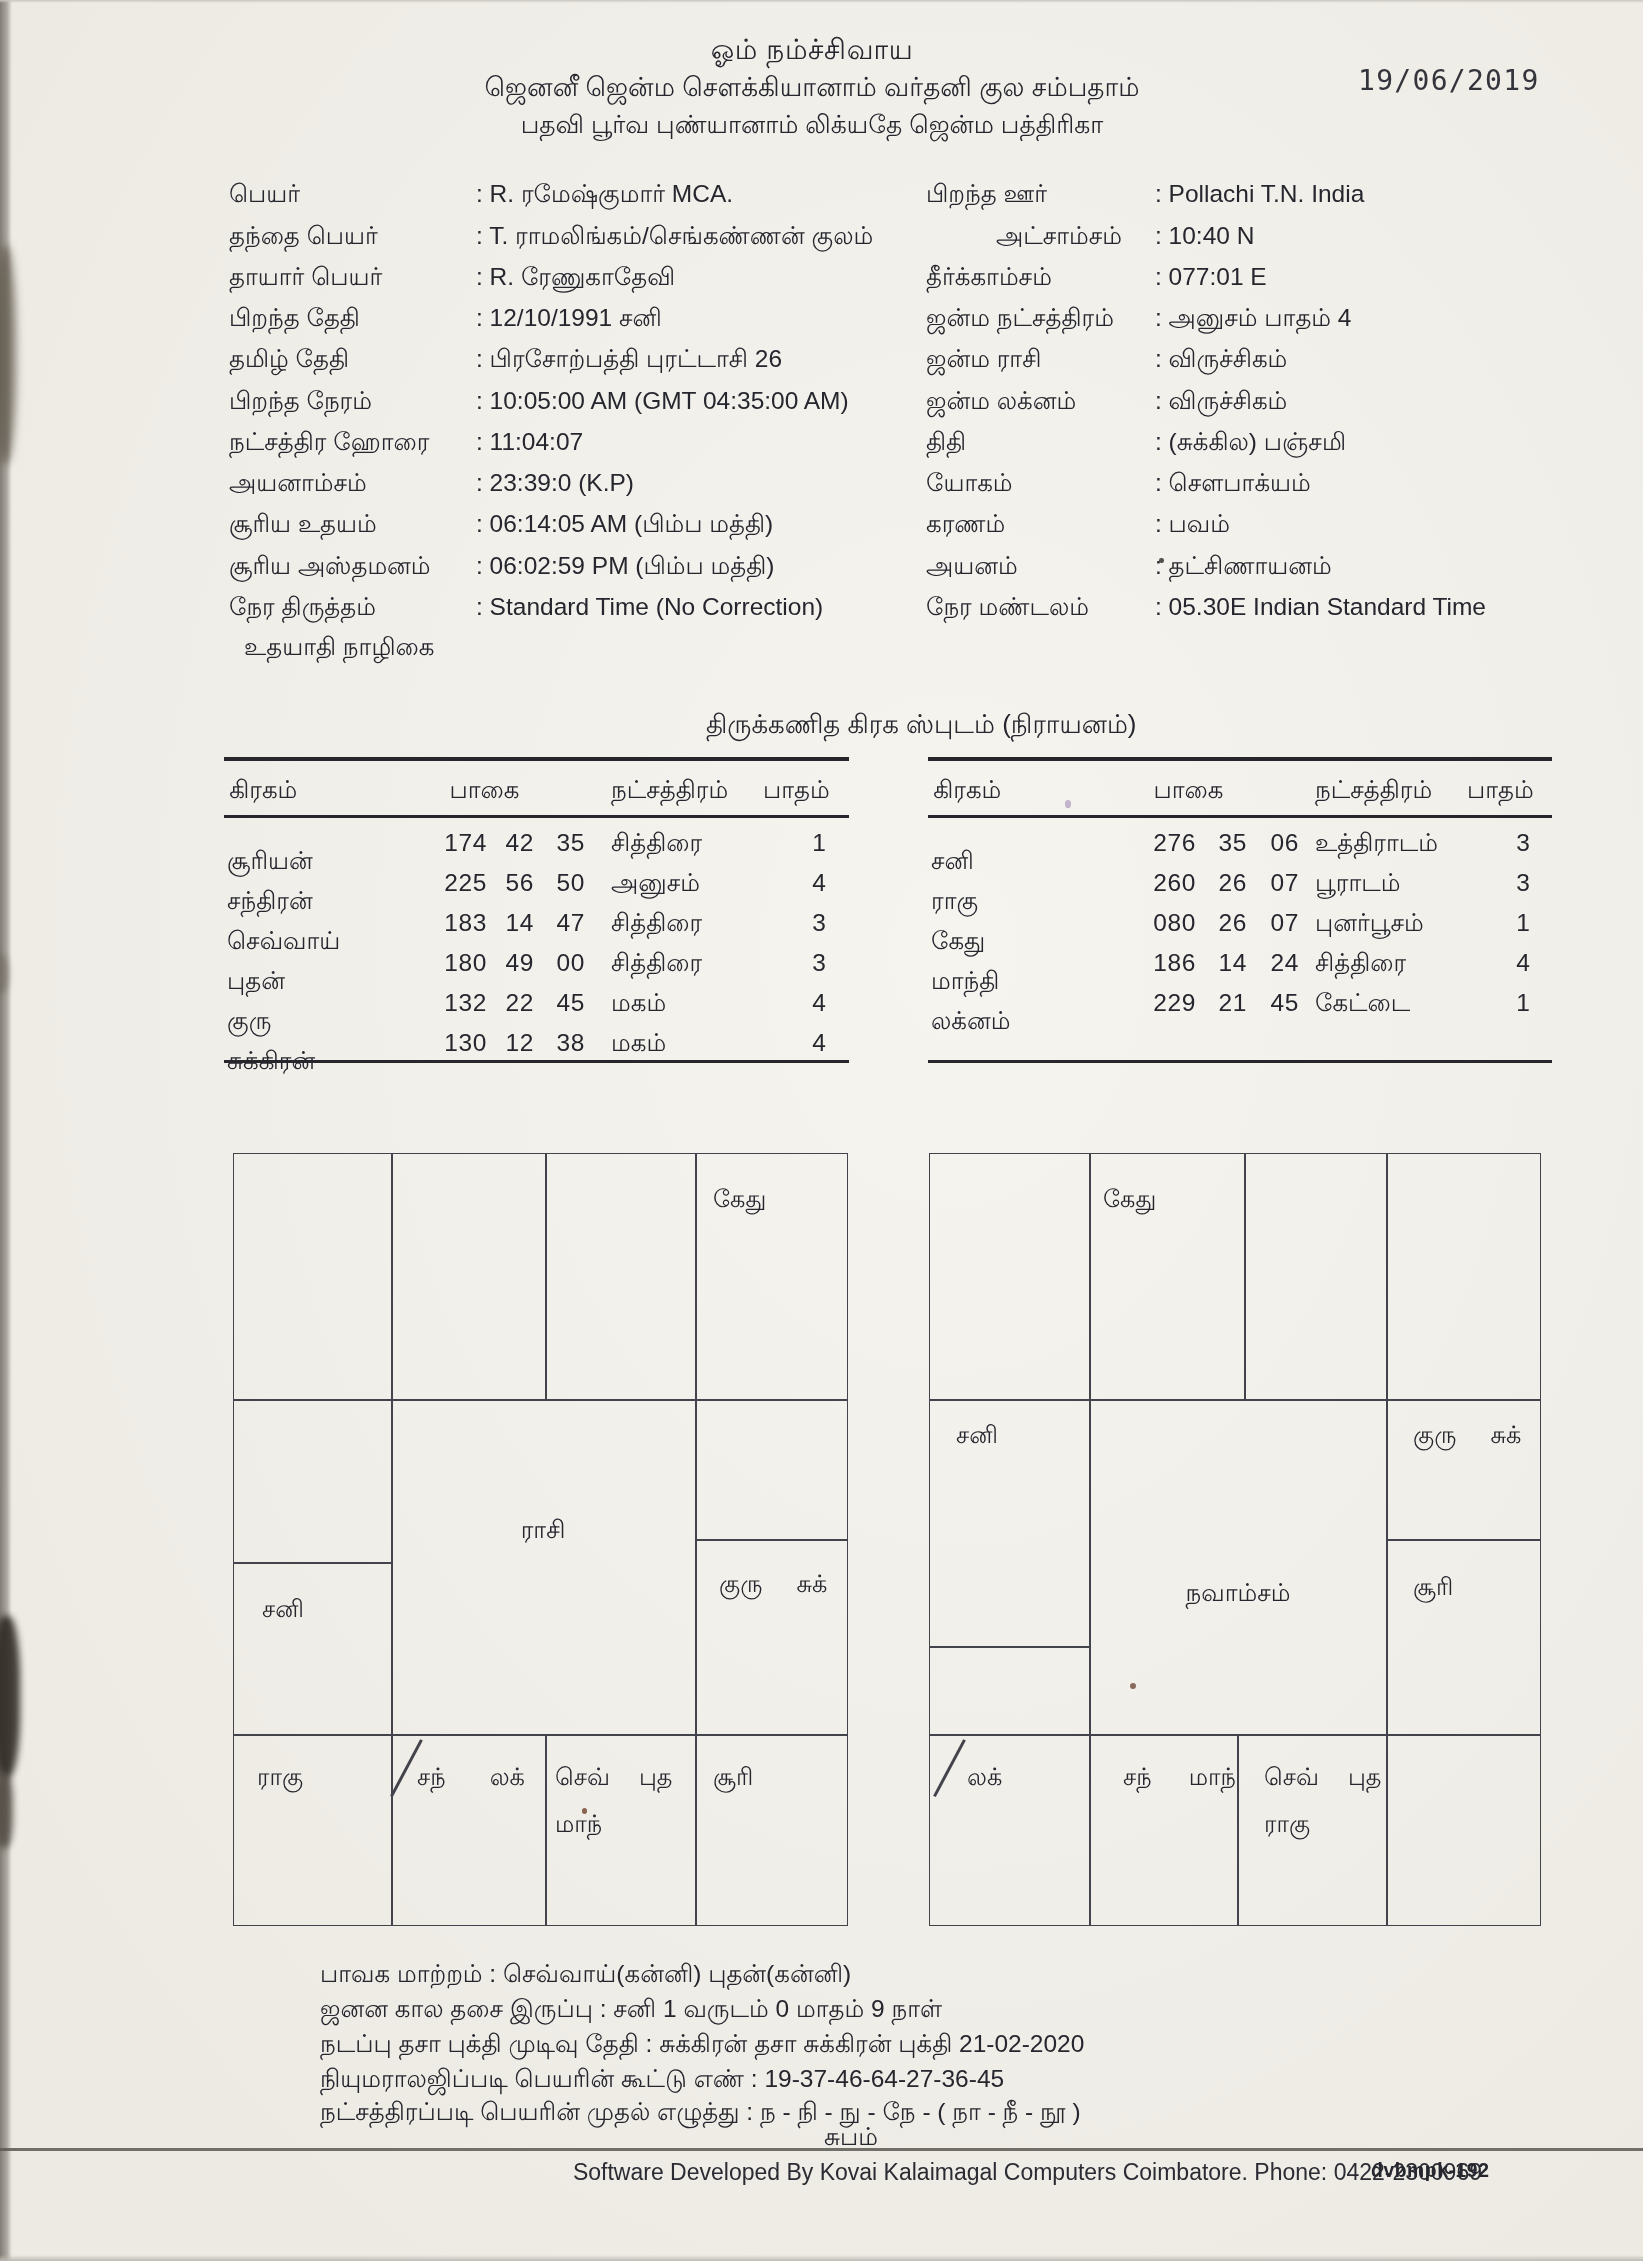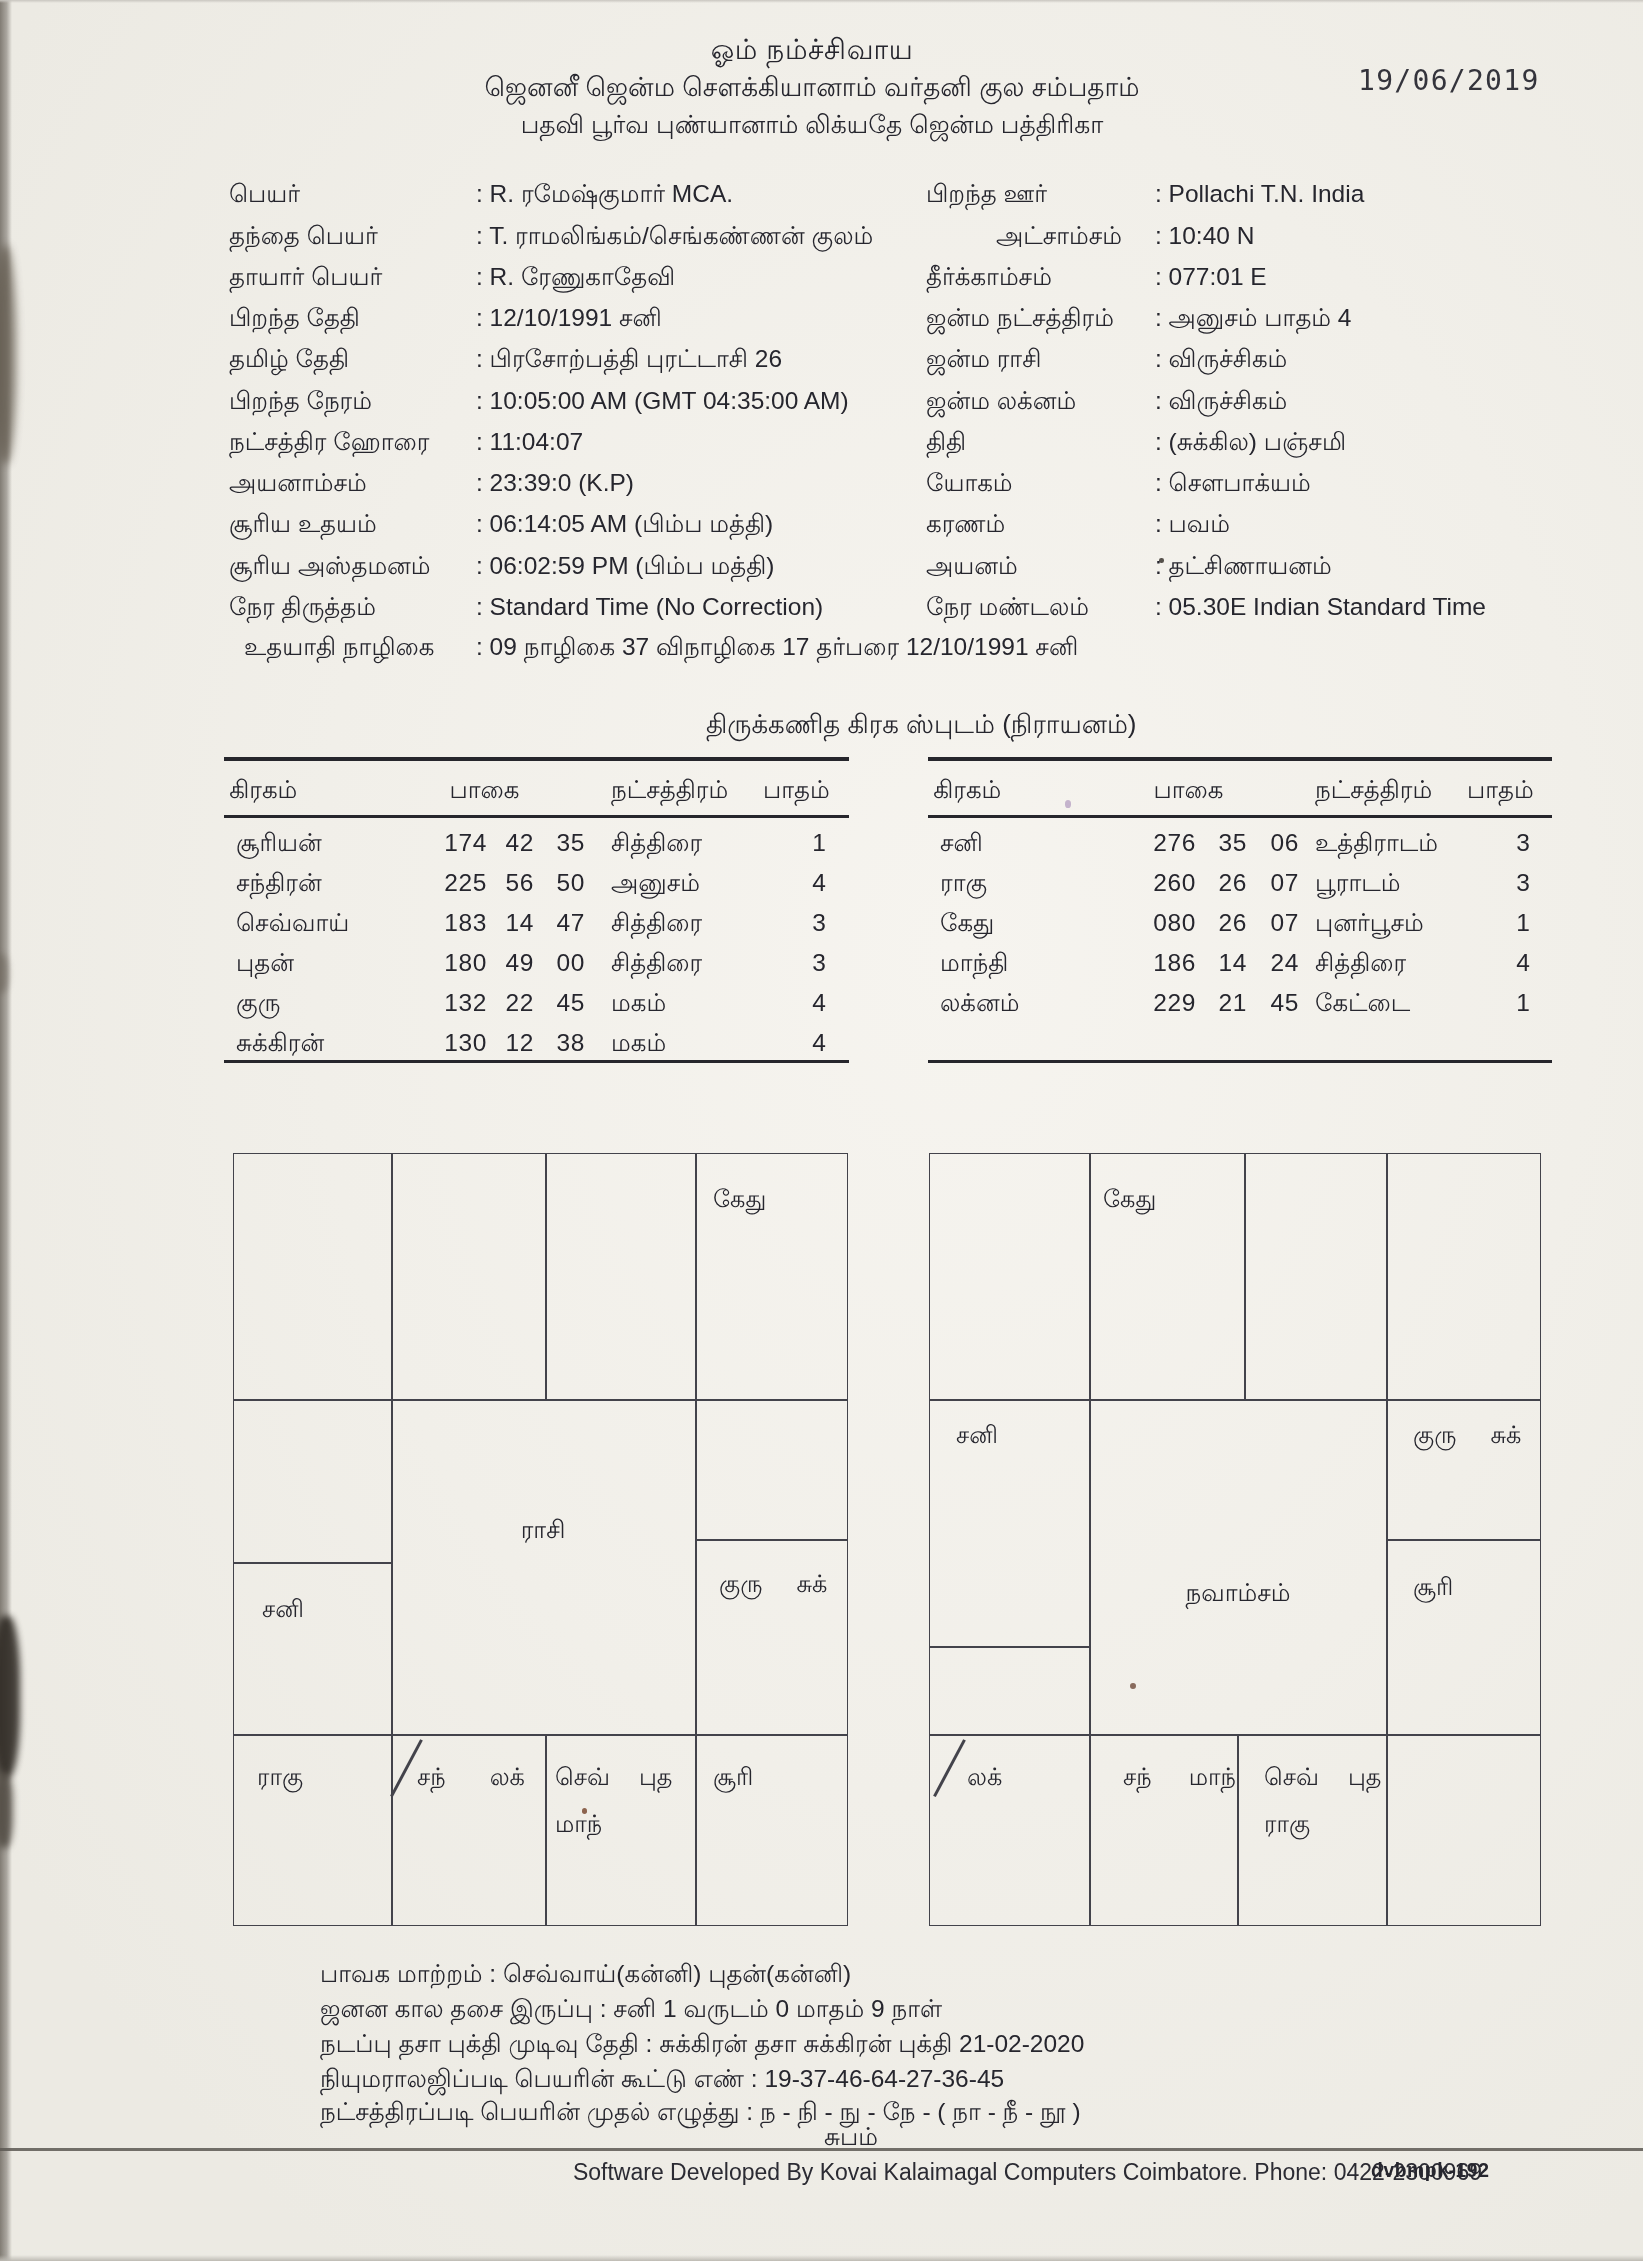--- a/index.html
+++ b/index.html
@@ -50,21 +50,21 @@
   .rule{position:absolute;left:0;right:0;background:#26262c;}
   .rule.top{top:0;height:3.9px;}
   .rule.mid{top:58px;height:2.6px;}
   .rule.bot{top:303px;height:2.6px;}
   .thead{position:absolute;top:19.3px;left:0;right:0;font-size:24.5px;}
   .th-g{position:absolute;left:5.2px;text-align:right;}
   .th-d{position:absolute;left:193px;width:135px;text-align:center;}
   .th-n{position:absolute;left:387px;}
   .th-p{position:absolute;left:539px;}
   .trow{position:absolute;left:0;right:0;font-size:24.5px;height:32px;}
-  .tg{position:absolute;left:12px;white-space:nowrap;}
+  .tg{position:absolute;left:3px;white-space:nowrap;margin-top:18px;}
   .tn{position:absolute;width:52px;text-align:right;letter-spacing:0.6px;}
   .lt .n1{left:211px;}.lt .n2{left:258px;width:52px;}.lt .n3{left:309px;width:52px;}
   .rt .n1{left:216px;}.rt .n2{left:267px;width:52px;}.rt .n3{left:319px;width:52px;}
   .tk{position:absolute;left:387px;white-space:nowrap;}
   .tp{position:absolute;left:567px;width:35px;text-align:right;}
   
   .chart{position:absolute;top:1153px;height:773px;border:1.9px solid #43434b;}
   .chart.rasi{left:233px;width:615px;}
   .chart.nav{left:929px;width:612px;}
   .cl{position:absolute;background:#43434b;}
@@ -167,21 +167,20 @@
       <span class="rval">: தட்சிணாயனம்</span>
     </div>
     <div class="drow" style="top:593px">
       <span class="dlabel">நேர திருத்தம்</span>
       <span class="dval">: Standard Time (No Correction)</span>
       <span class="rlabel">நேர மண்டலம்</span>
       <span class="rval">: 05.30E  Indian Standard Time</span>
     </div>
     <div class="drow r12" style="top:633px">
       <span class="dlabel">உதயாதி நாழிகை</span>
-      <span class="dval">: 09 நாழிகை  37 விநாழிகை   17 தர்பரை 12/10/1991 சனி</span>
     </div>
   </div>
 
   <div class="tbl-title">திருக்கணித கிரக ஸ்புடம்  (நிராயனம்)</div>
 
   <div class="ptable lt">
     <div class="rule top"></div>
     <div class="thead">
       <span class="th-g">கிரகம்</span>
       <span class="th-d">பாகை</span>

